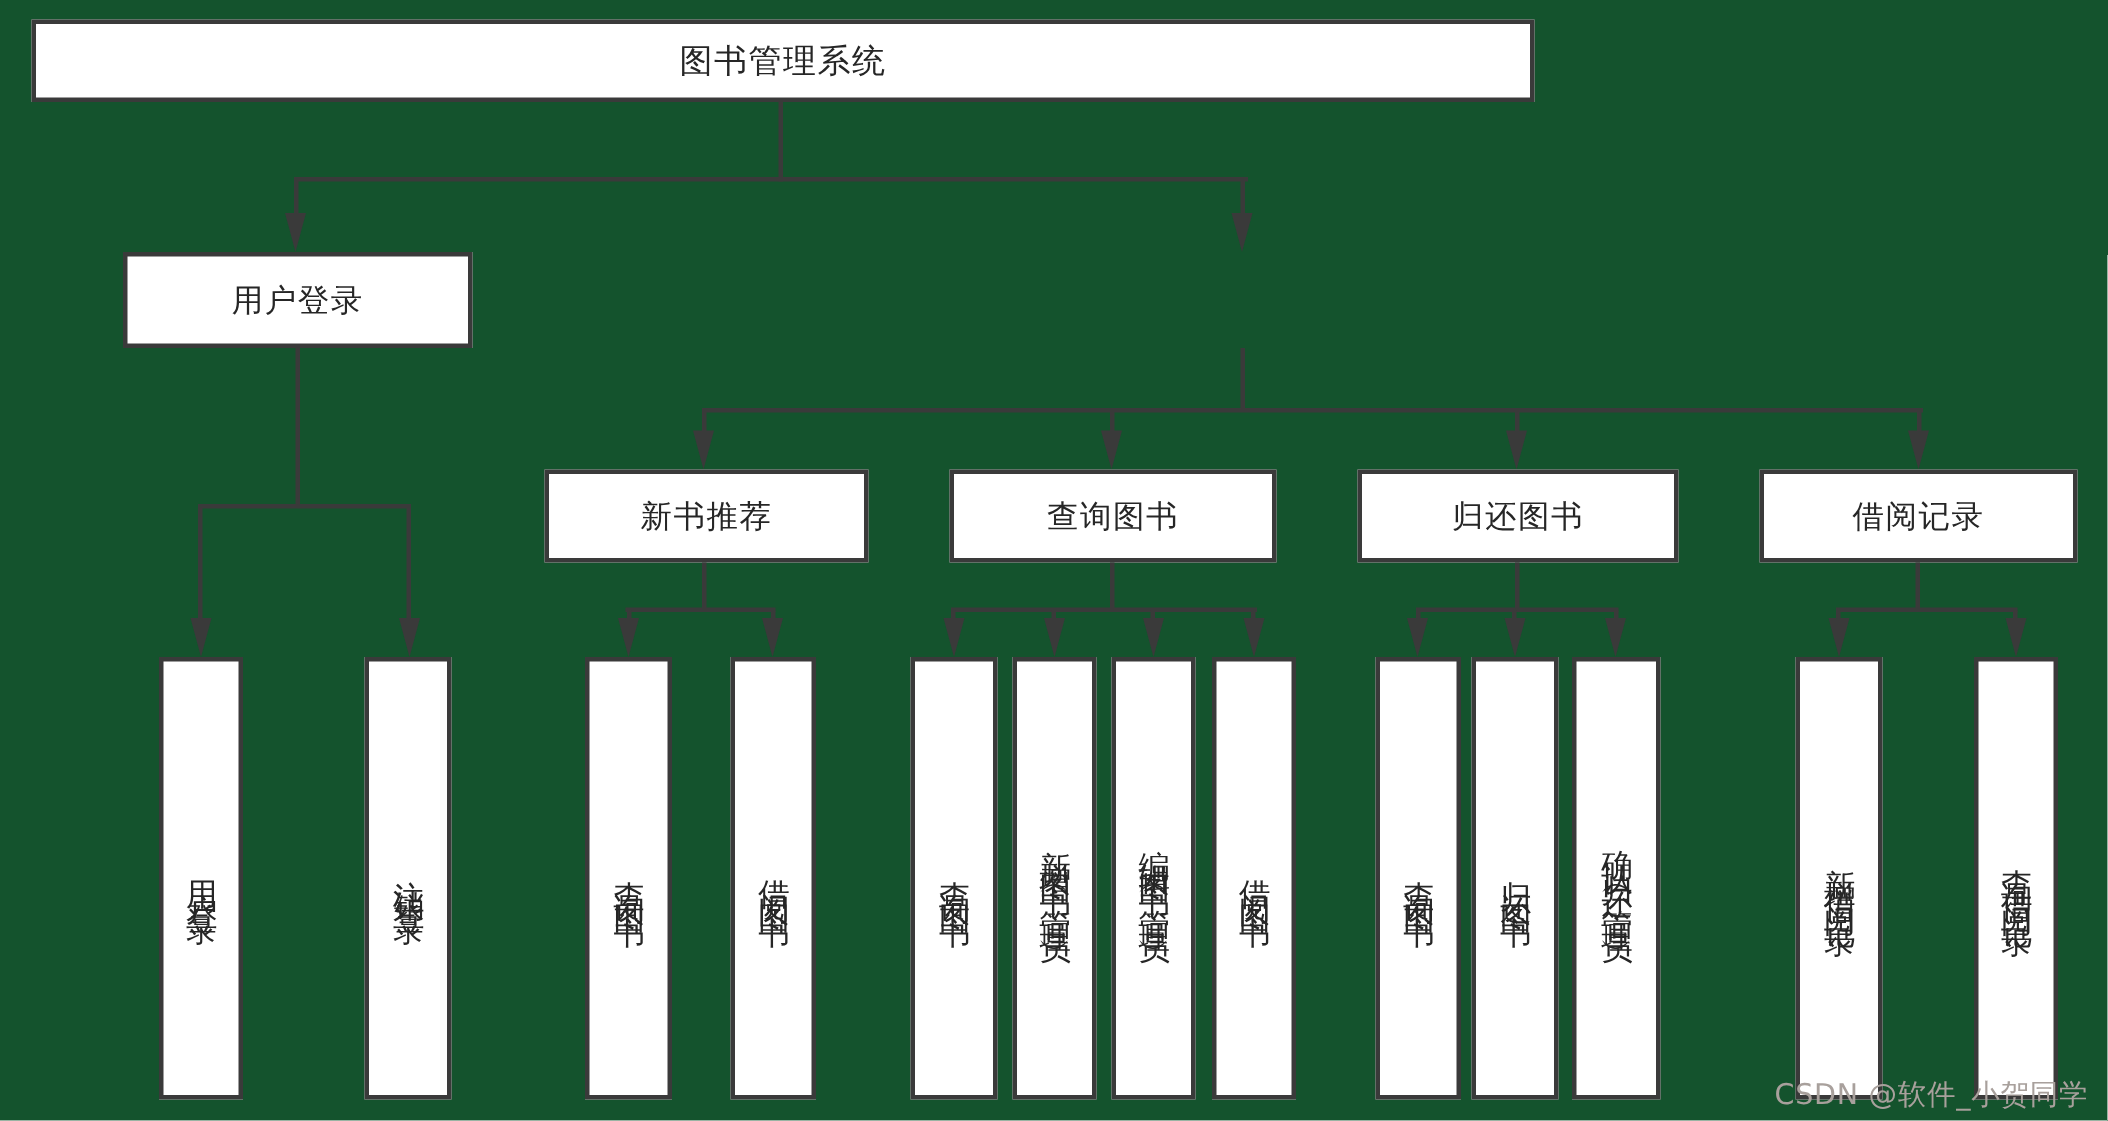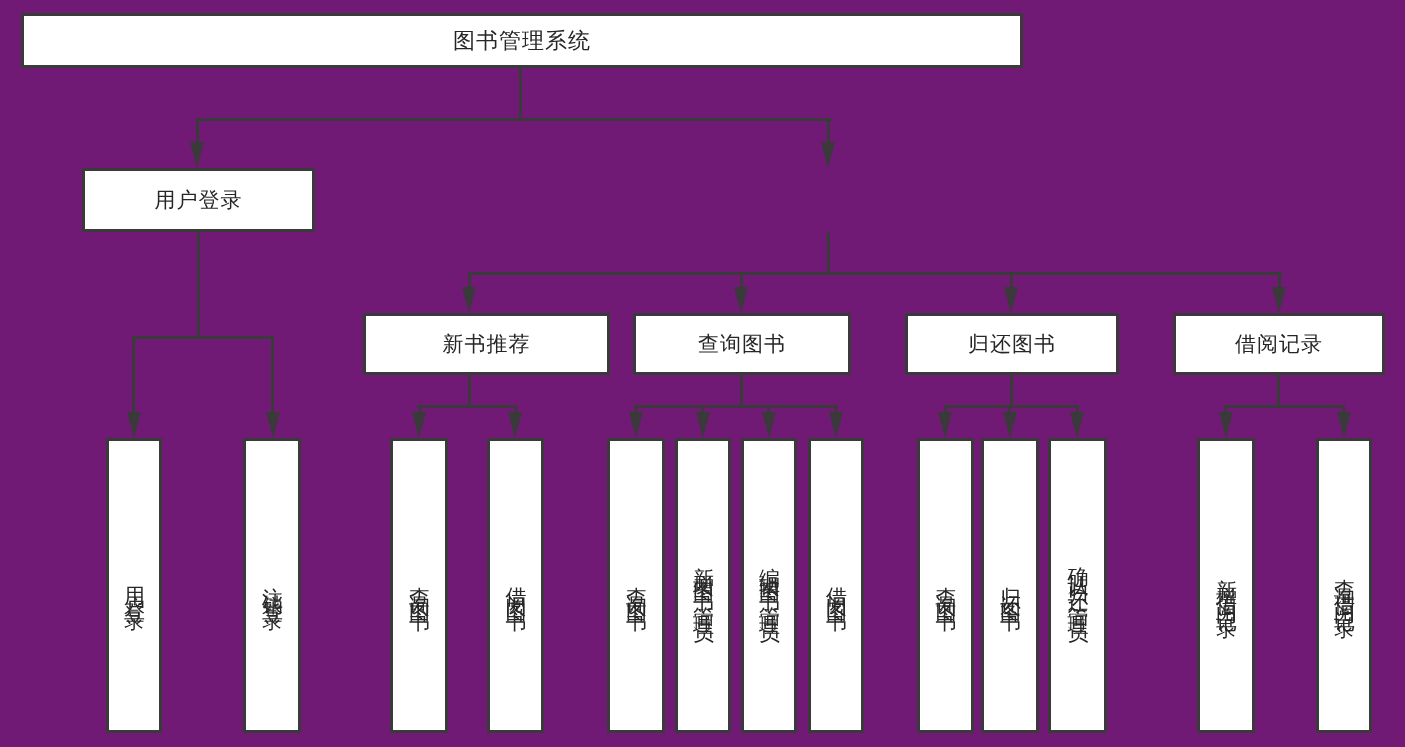--- a/index.html
+++ b/index.html
@@ -1,20 +1,20 @@
 <!DOCTYPE html>
 <html><head>
 <meta charset="utf-8">
 <style>
   html, body { margin: 0; padding: 0; background: #ffffff; }
   #stage {
     position: relative;
     width: 1405px;
     height: 747px;
-    background: #701a75;
+    background: #14532d;
     font-family: "DejaVu Sans", "Liberation Sans", sans-serif;
     overflow: hidden;
   }
   .box {
     position: absolute;
     box-sizing: border-box;
     border: 3px solid #3a3a3a;
     background: #ffffff;
     display: flex;
     align-items: center;
@@ -88,21 +88,21 @@
   <div class="line" style="left:468px; top:272px; width:814px; height:3px;"></div>
   <div class="line" style="left:468px; top:274px; width:3px; height:14px;"></div>
   <div class="arrow" style="left:462px; top:287px;"></div>
   <div class="line" style="left:740px; top:274px; width:3px; height:14px;"></div>
   <div class="arrow" style="left:734px; top:287px;"></div>
   <div class="line" style="left:1010px; top:274px; width:3px; height:14px;"></div>
   <div class="arrow" style="left:1004px; top:287px;"></div>
   <div class="line" style="left:1278px; top:274px; width:3px; height:14px;"></div>
   <div class="arrow" style="left:1272px; top:287px;"></div>
 
-  <div class="box hbox" style="left:363px; top:313px; width:247px; height:62px;">
+  <div class="box hbox" style="left:363px; top:313px; width:216px; height:62px;">
     <span>新书推荐</span>
   </div>
   <div class="box hbox" style="left:633px; top:313px; width:218px; height:62px;">
     <span>查询图书</span>
   </div>
   <div class="box hbox" style="left:905px; top:313px; width:214px; height:62px;">
     <span>归还图书</span>
   </div>
   <div class="box hbox" style="left:1173px; top:313px; width:212px; height:62px;">
     <span>借阅记录</span>
@@ -179,14 +179,15 @@
     <span>确认归还（管理员）</span>
   </div>
 
   <div class="box vbox" style="left:1197px; top:438px; width:58px; height:295px;">
     <span>新增借阅记录</span>
   </div>
   <div class="box vbox" style="left:1316px; top:438px; width:56px; height:295px;">
     <span>查询借阅记录</span>
   </div>
 
+  <div class="watermark">CSDN @软件_小贺同学</div>
 
 </div>
 
 </body></html>

